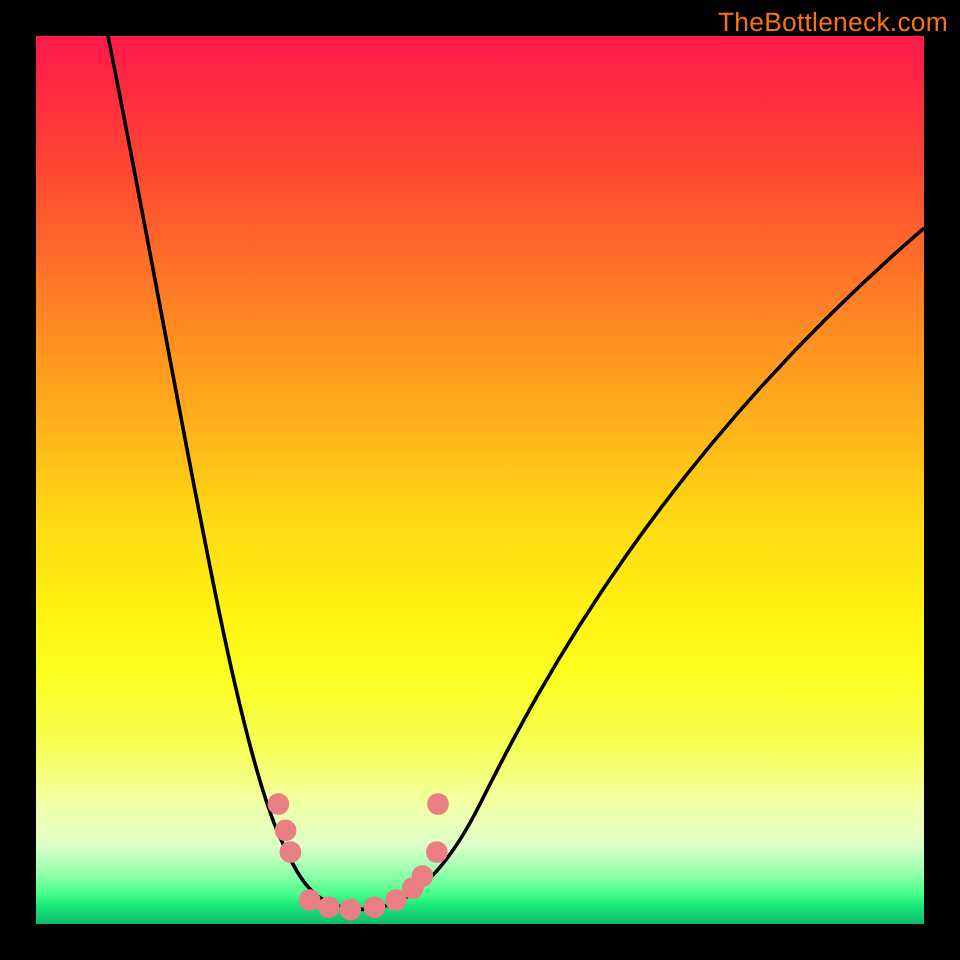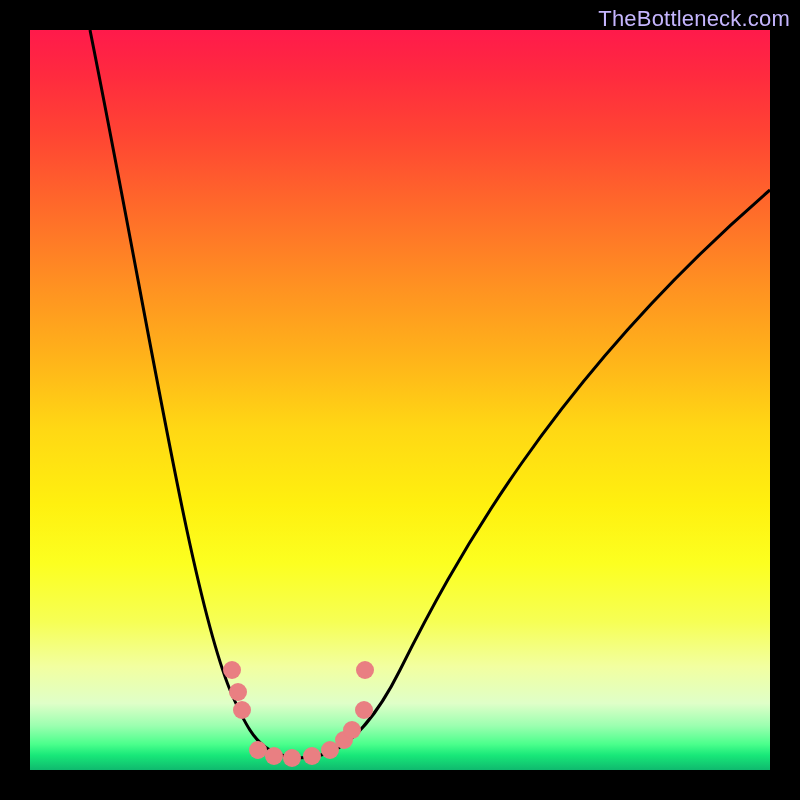--- a/index.html
+++ b/index.html
@@ -40,21 +40,21 @@
       #9cffb0 94%,
       #4bff8c 96.5%,
       #18e879 98%,
       #0fb96e 100%
     );
   }
   .watermark {
     position: absolute;
     top: 6px;
     right: 10px;
-    color: #c4b5fd;
+    color: #f97316;
     font-size: 22px;
     font-weight: 500;
     letter-spacing: 0.2px;
     user-select: none;
   }
   svg.curves {
     position: absolute;
     left: 0;
     top: 0;
     width: 740px;

